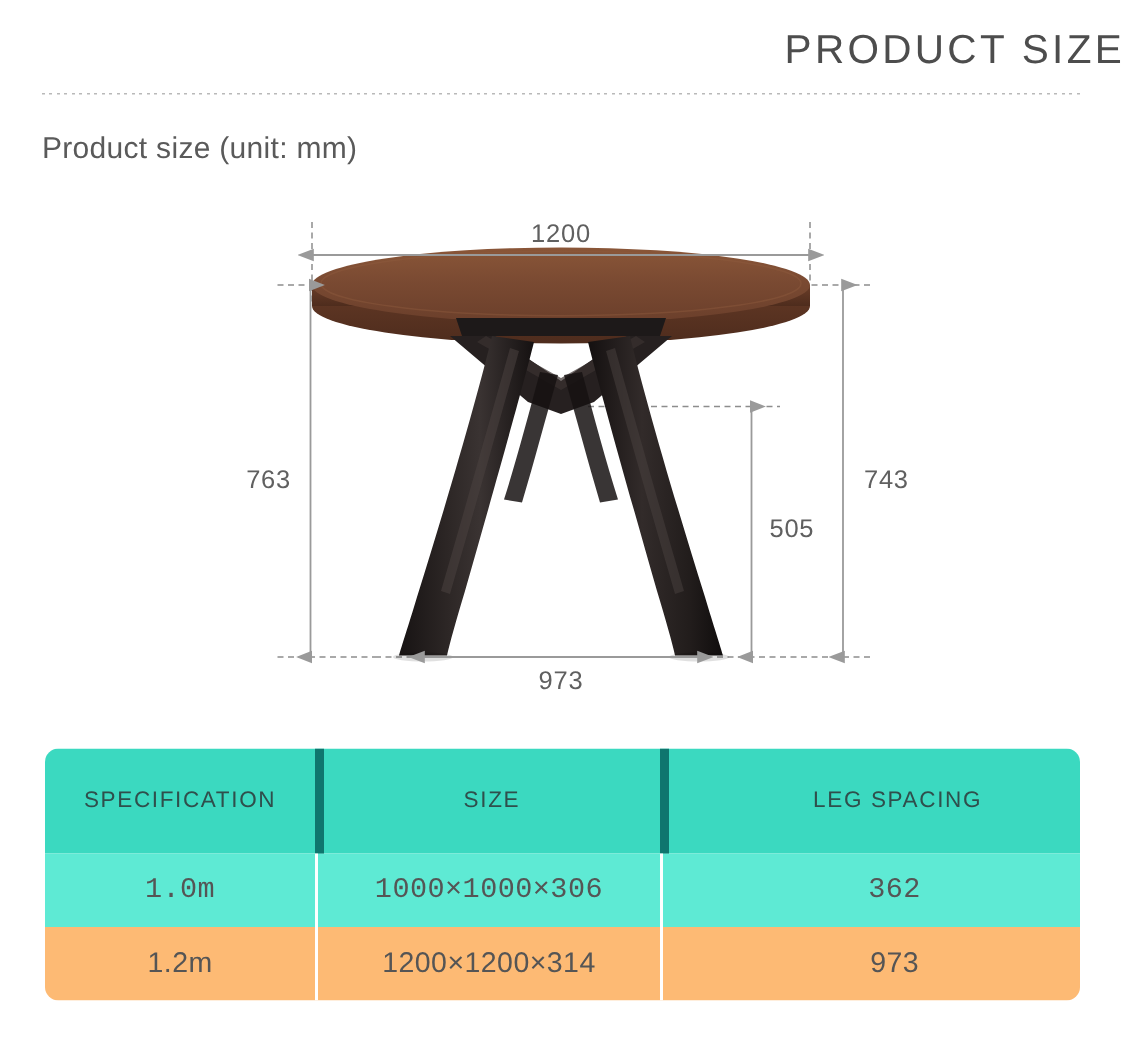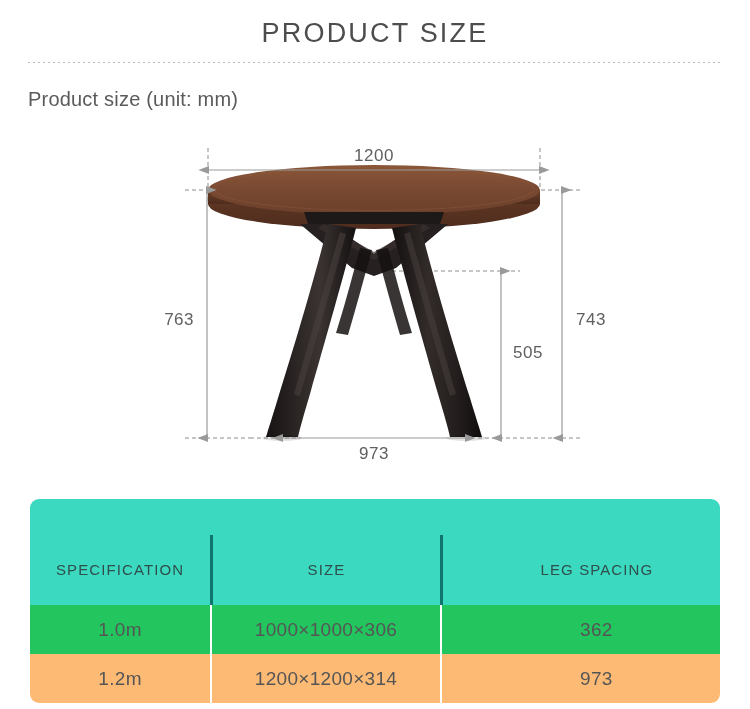--- a/index.html
+++ b/index.html
@@ -15,21 +15,21 @@
     overflow: hidden;
   }
   .page {
     position: relative;
     width: 750px;
     height: 709px;
   }
 
   
   .title {
-    text-align: center;
+    text-align: right;
     font-size: 27px;
     font-weight: 300;
     letter-spacing: 2.2px;
     color: #4d4d4d;
     padding-top: 16px;
     line-height: 34px;
   }
   .divider {
     position: absolute;
     left: 28px;
@@ -82,52 +82,52 @@
     box-shadow: 0 0 0 0 rgba(0,0,0,0);
   }
   .spec-row {
     display: flex;
     width: 100%;
   }
   .spec-row.header {
     background: #3bd9c0;
   }
   .spec-row.odd {
-    background: #22c55e;
+    background: #5eead4;
+    font-family: Liberation Mono, monospace;
   }
   .spec-row.even {
     background: #fdba74;
   }
   .spec-cell {
     box-sizing: border-box;
     text-align: center;
     font-weight: 300;
   }
   .spec-row.header .spec-cell {
     height: 70px;
     line-height: 70px;
     font-size: 15px;
     letter-spacing: 1.1px;
     color: #2f4f4c;
-    margin-top: 36px;
   }
   .spec-row.odd .spec-cell,
   .spec-row.even .spec-cell {
     height: 49px;
     line-height: 49px;
     font-size: 19px;
     color: #555555;
     letter-spacing: 0.3px;
   }
   .c1 { width: 26.1%; }
   .c2 { width: 33.3%; }
   .c3 { width: 40.6%; padding-left: 31px; }
   .spec-row .c2,
   .spec-row .c3 {
-    border-left: 3px solid #0f766e;
+    border-left: 6px solid #0f766e;
   }
   .spec-row.odd .c2,
   .spec-row.odd .c3,
   .spec-row.even .c2,
   .spec-row.even .c3 {
     border-left: 2px solid #ffffff;
   }
 </style>
 </head>
 <body>

